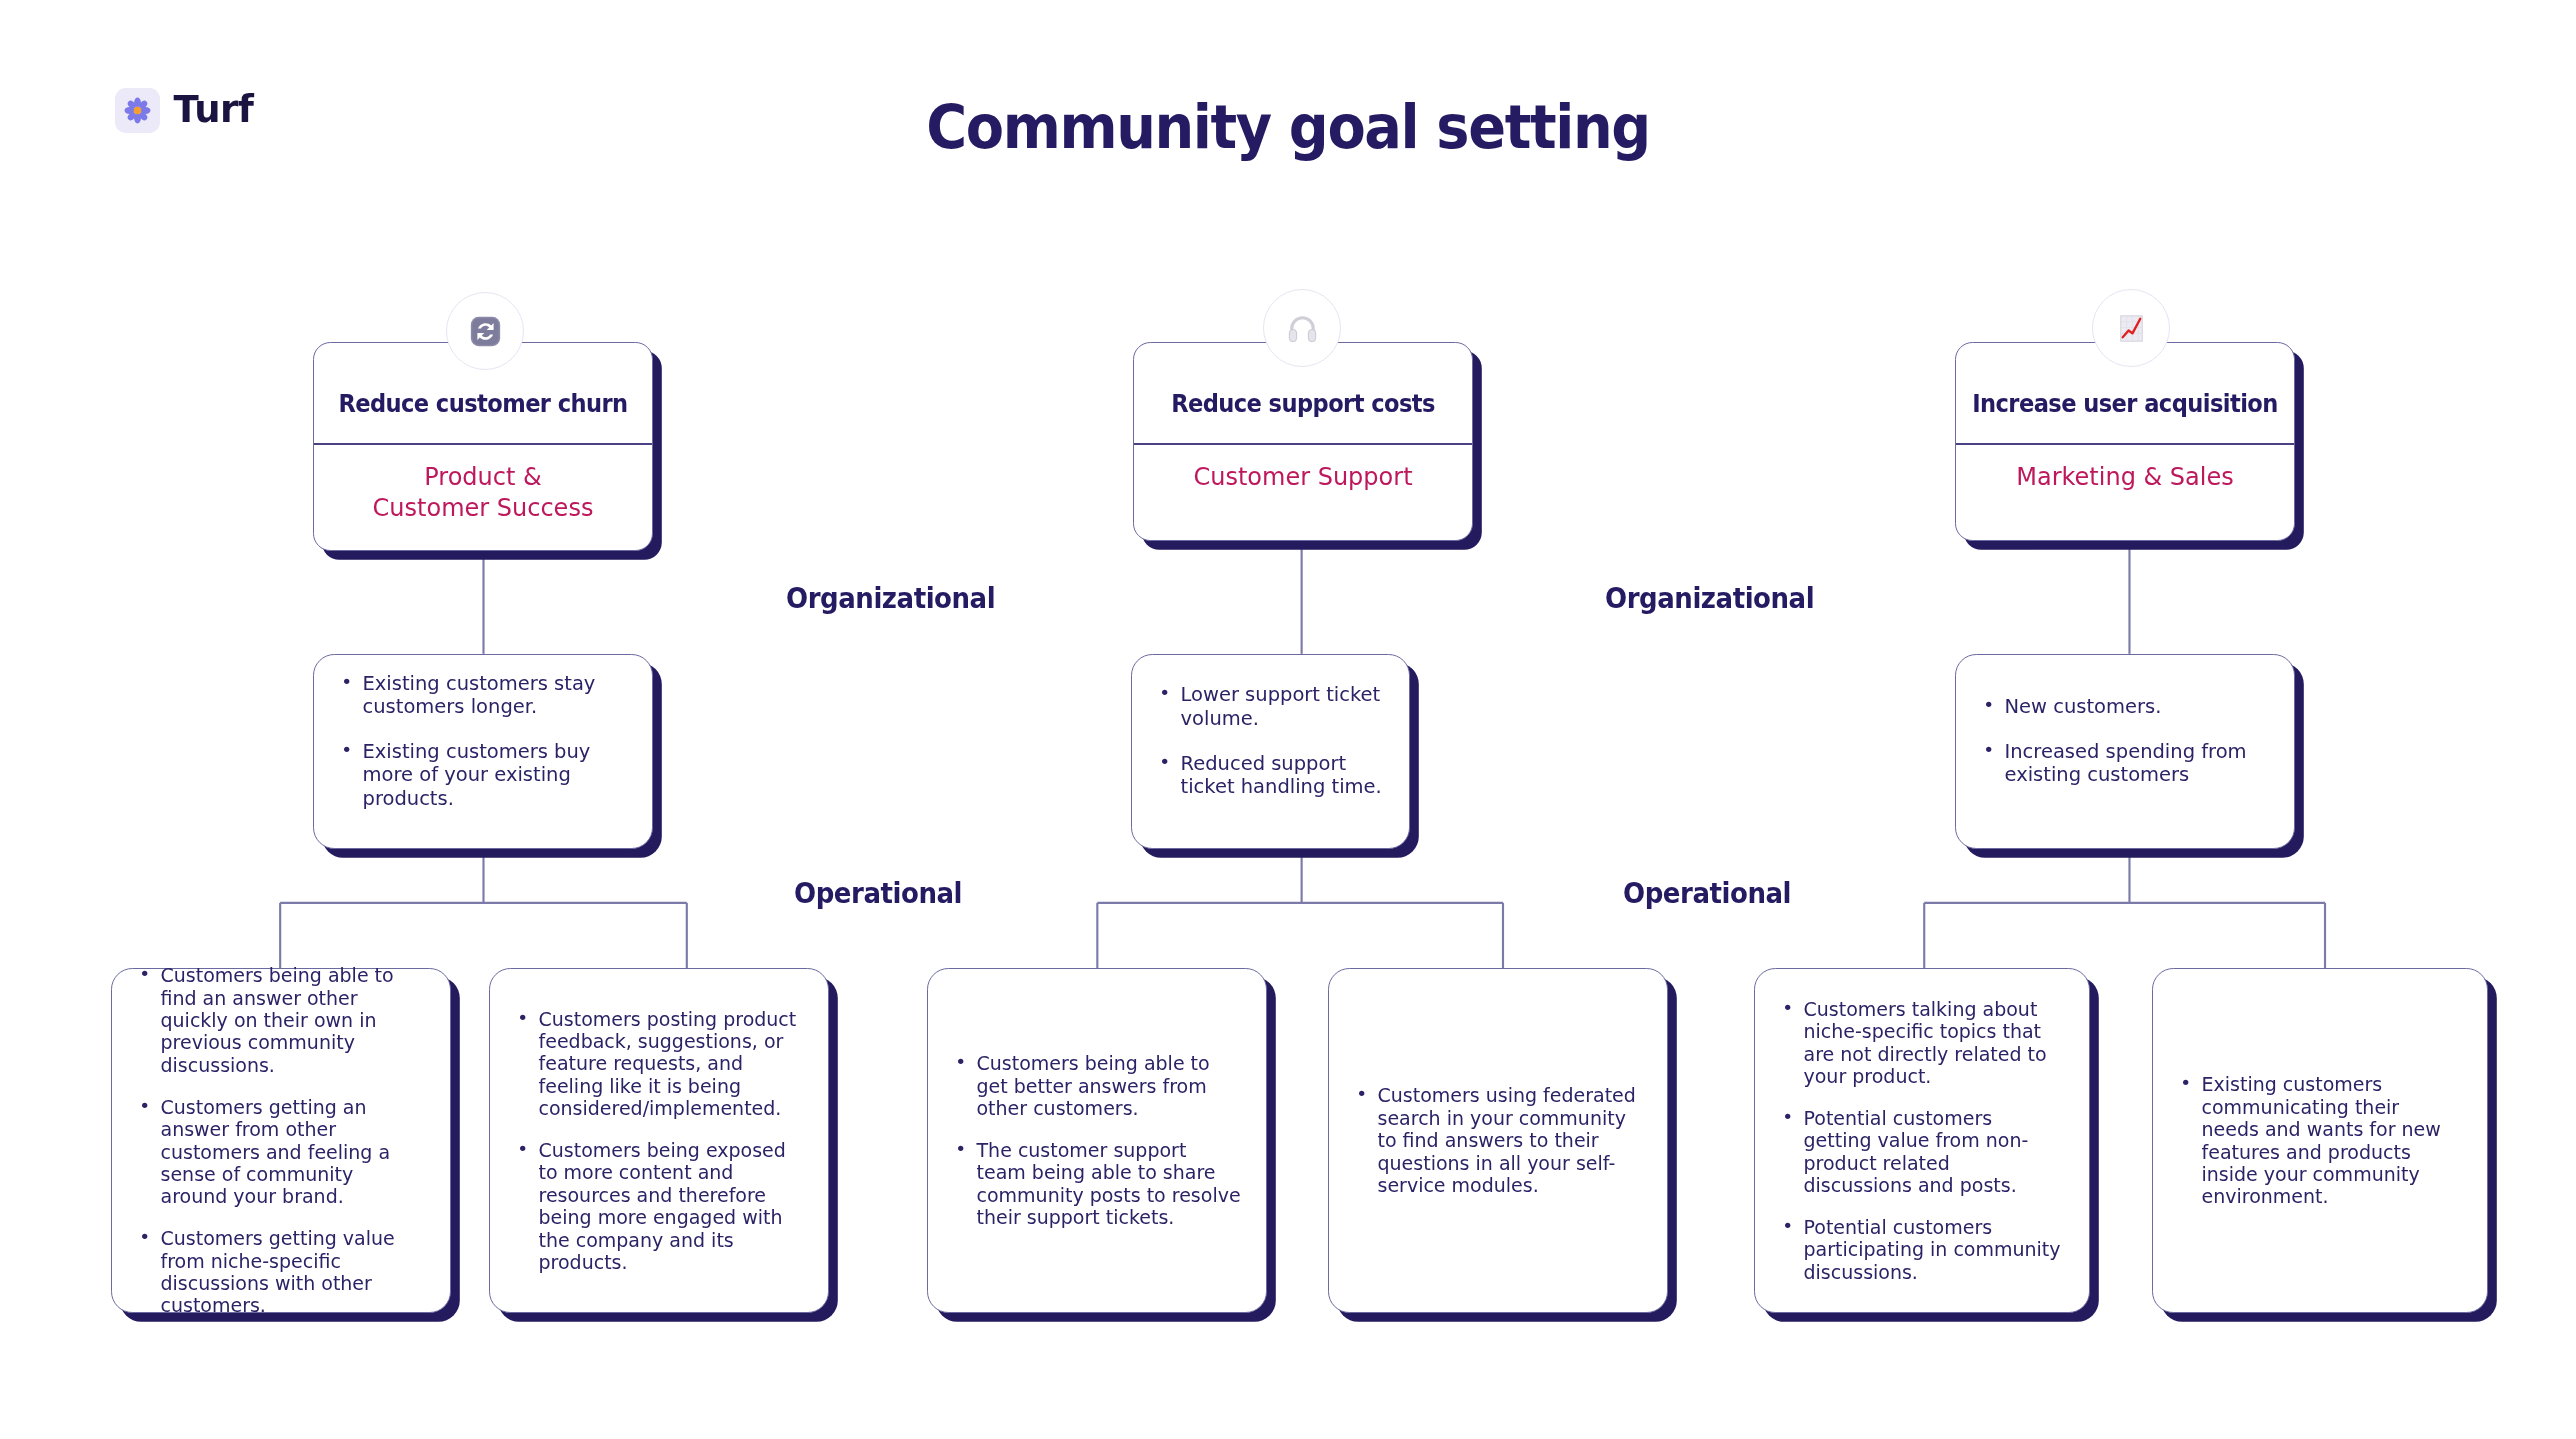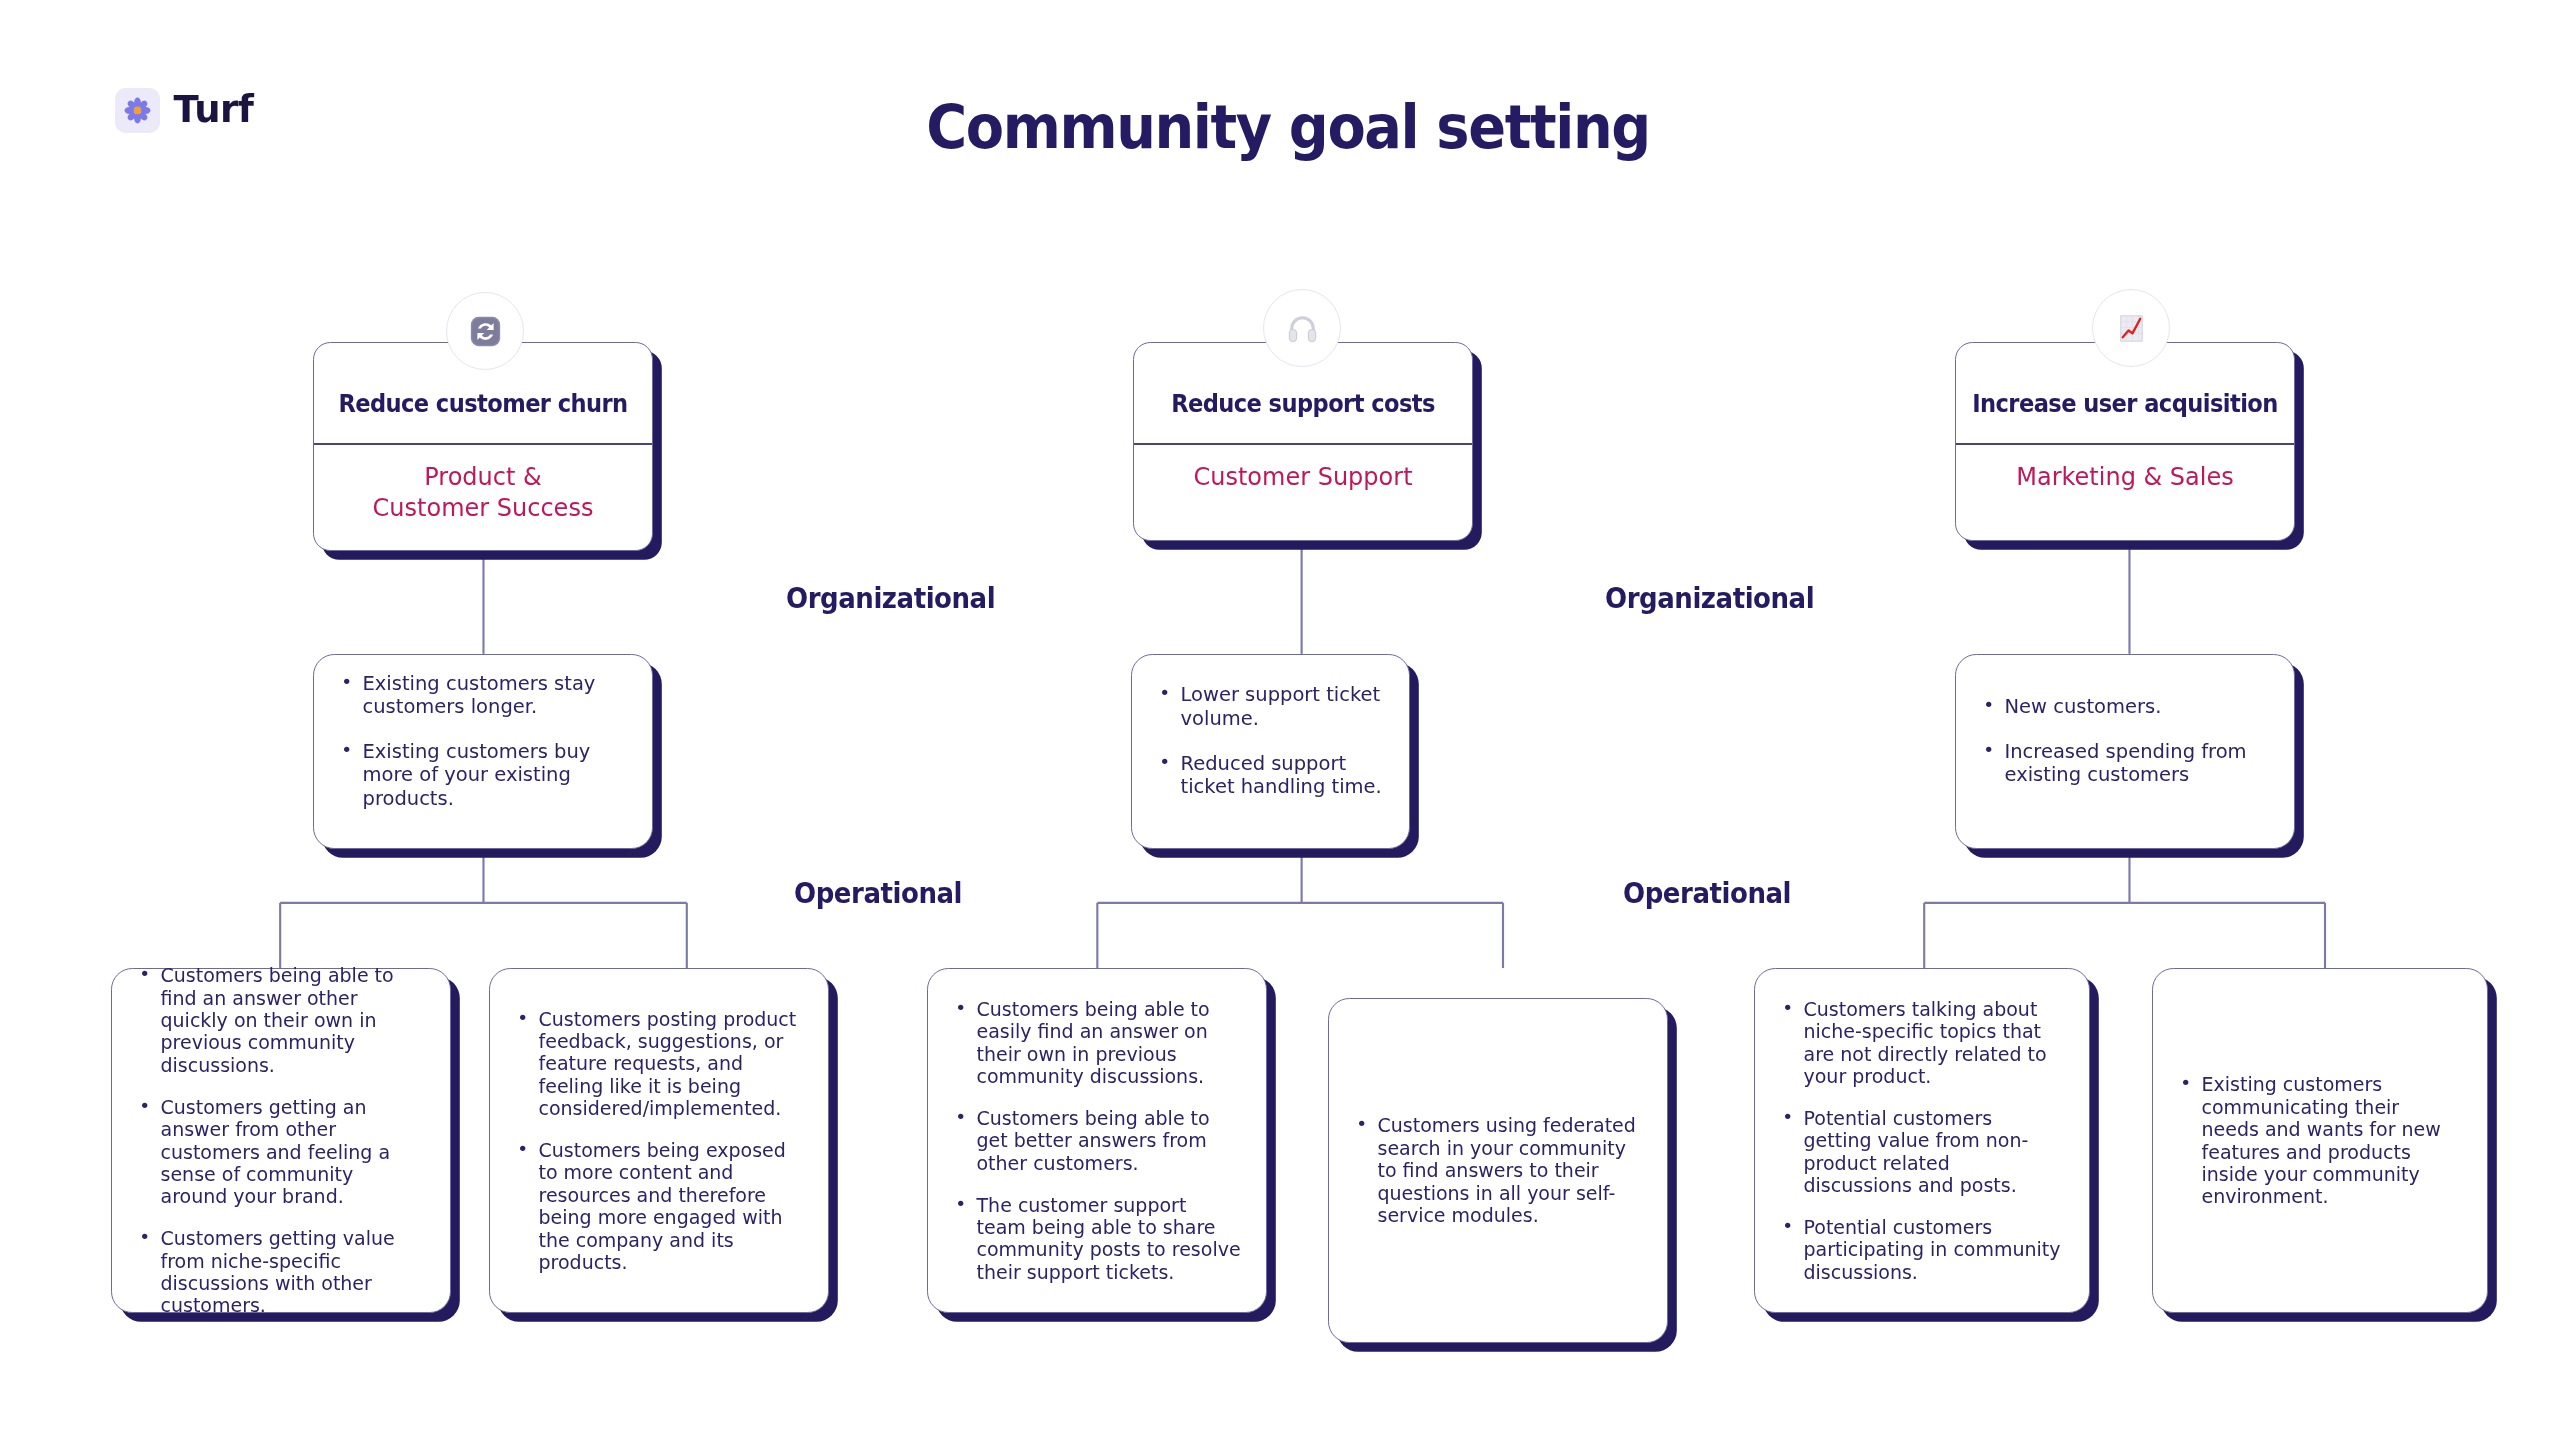--- a/index.html
+++ b/index.html
@@ -212,28 +212,27 @@
       <ul>
         <li>Lower support ticket volume.</li>
         <li>Reduced support ticket handling time.</li>
       </ul>
     </div>
   </div>
 
   <div class="card" style="left:927px;top:968px;width:340px;height:345px;">
     <div class="bullets">
       <ul>
-        <li>Customers being able to easily find an answer on their own in previous community discussions.</li>
         <li>Customers being able to get better answers from other customers.</li>
         <li>The customer support team being able to share community posts to resolve their support tickets.</li>
       </ul>
     </div>
   </div>
 
-  <div class="card" style="left:1328px;top:968px;width:340px;height:345px;margin-top:30px;">
+  <div class="card" style="left:1328px;top:968px;width:340px;height:345px;">
     <div class="bullets">
       <ul>
         <li>Customers using federated search in your community to find answers to their questions in all your self-service modules.</li>
       </ul>
     </div>
   </div>
 
   <div class="icon-badge" style="left:2092px;top:289px;">
     <svg width="39" height="39" viewBox="0 0 40 40" aria-hidden="true">
       <rect x="9" y="7" width="22" height="26" fill="#eceaf2" stroke="#d2d0dc" stroke-width="1"></rect>

